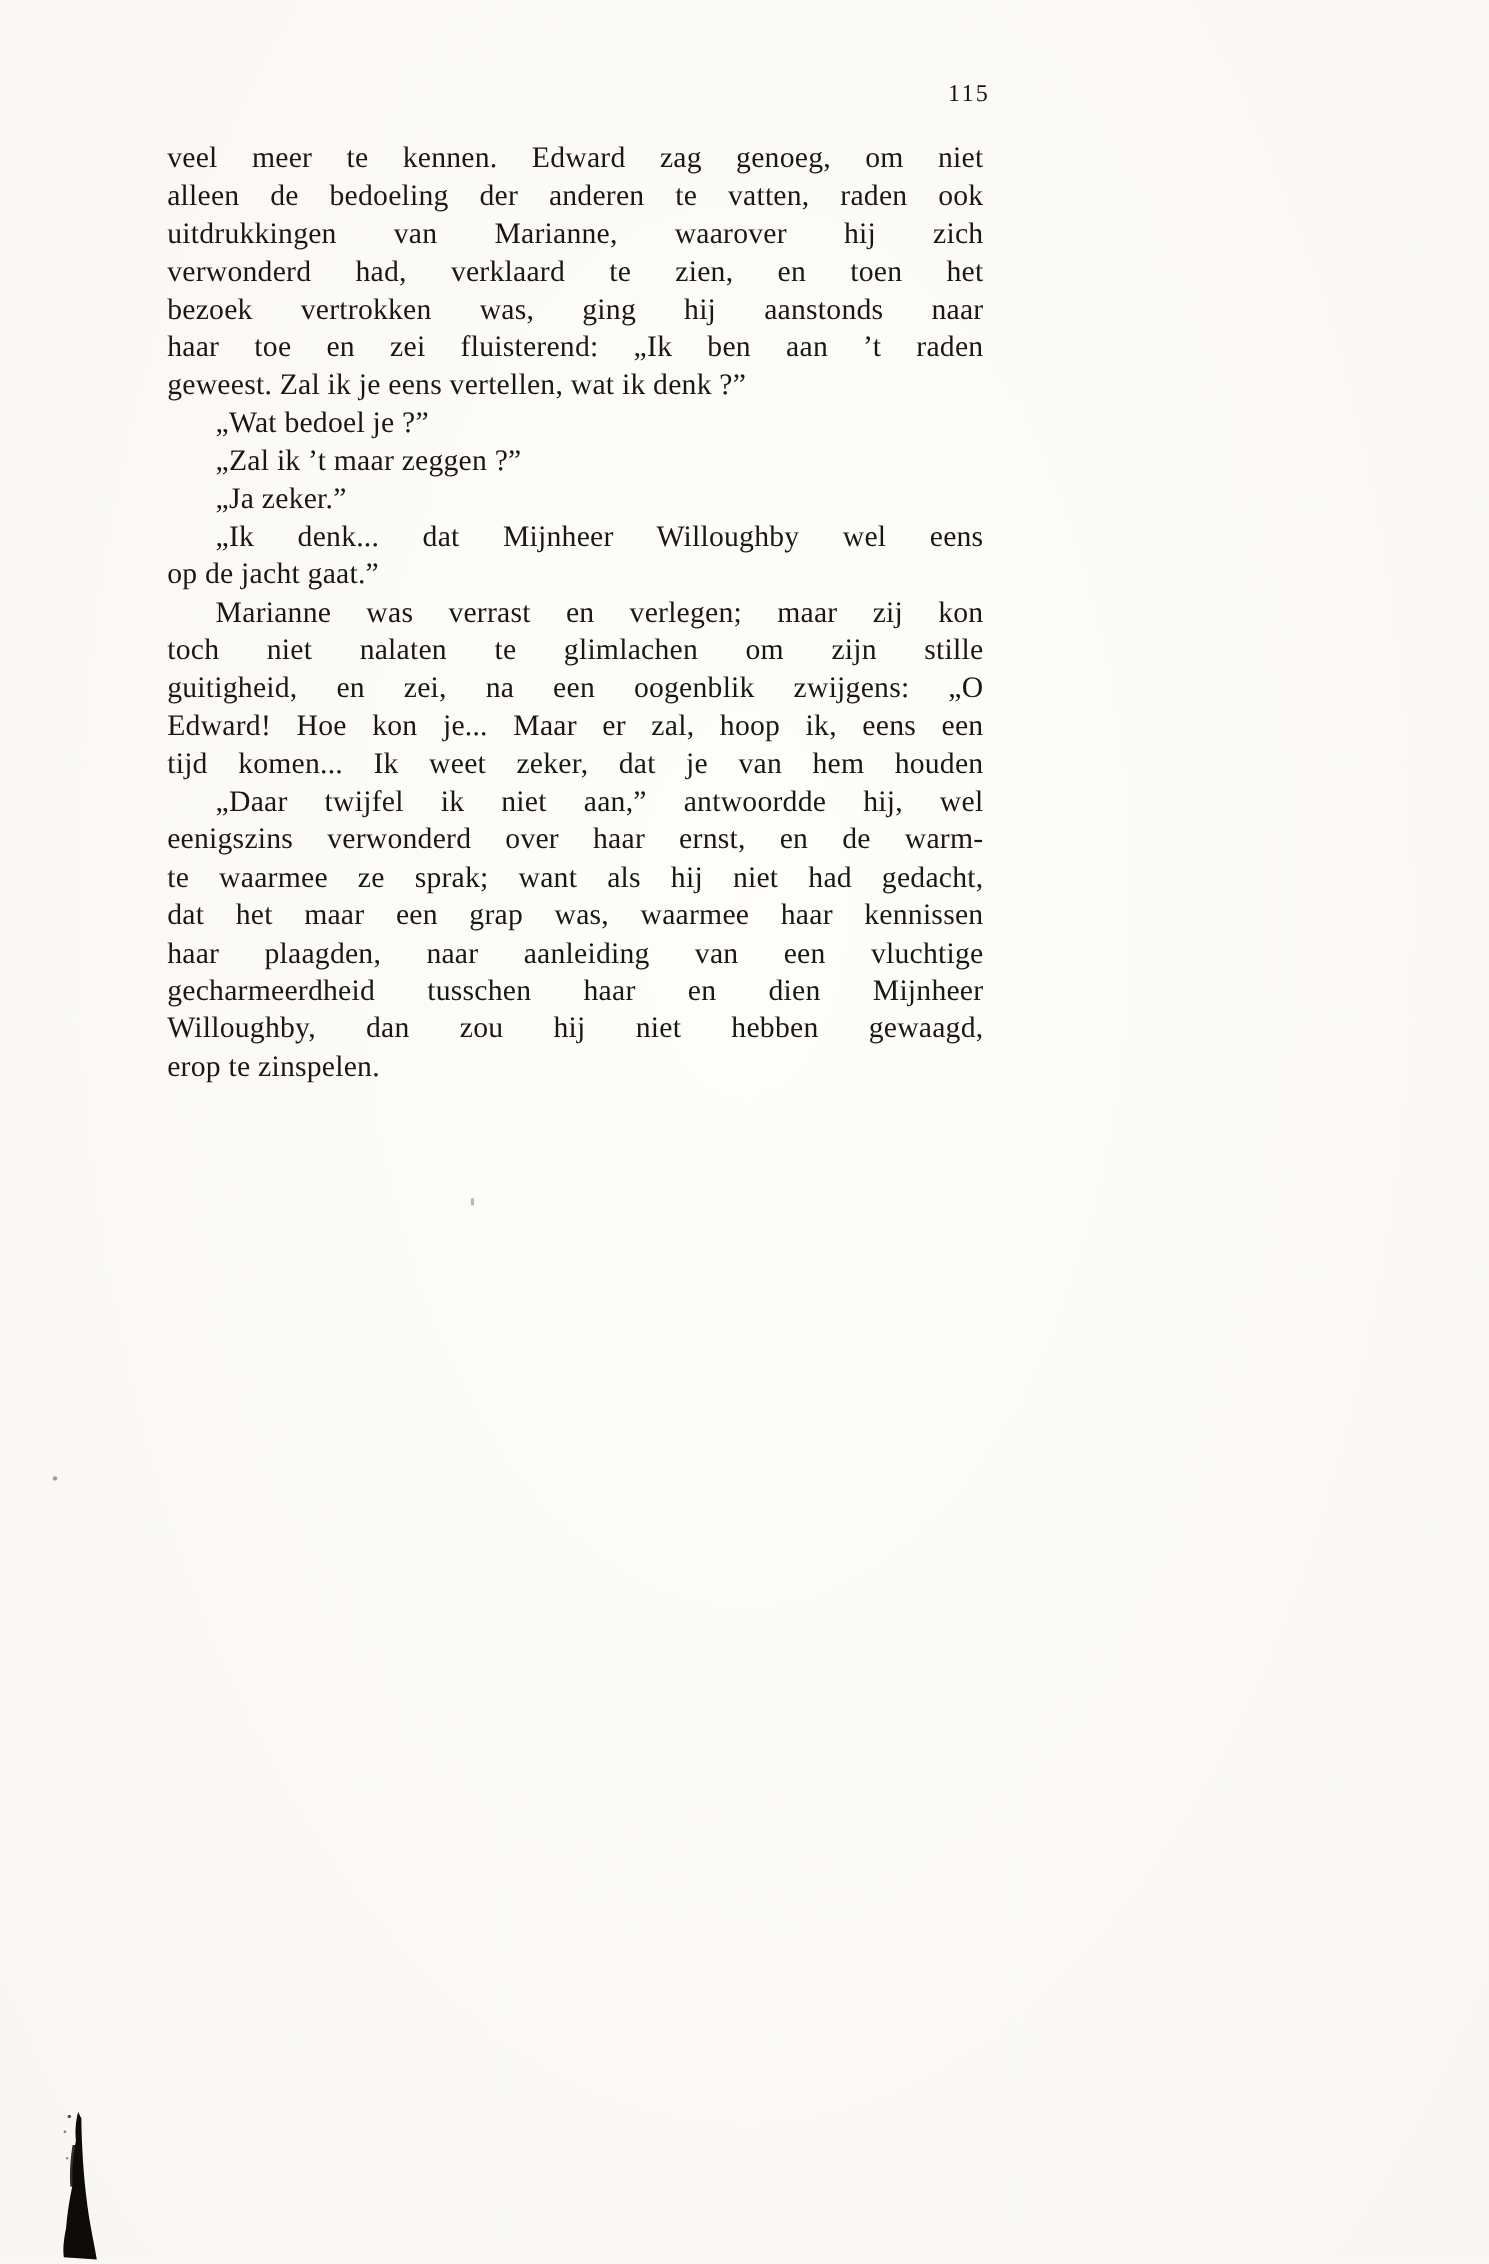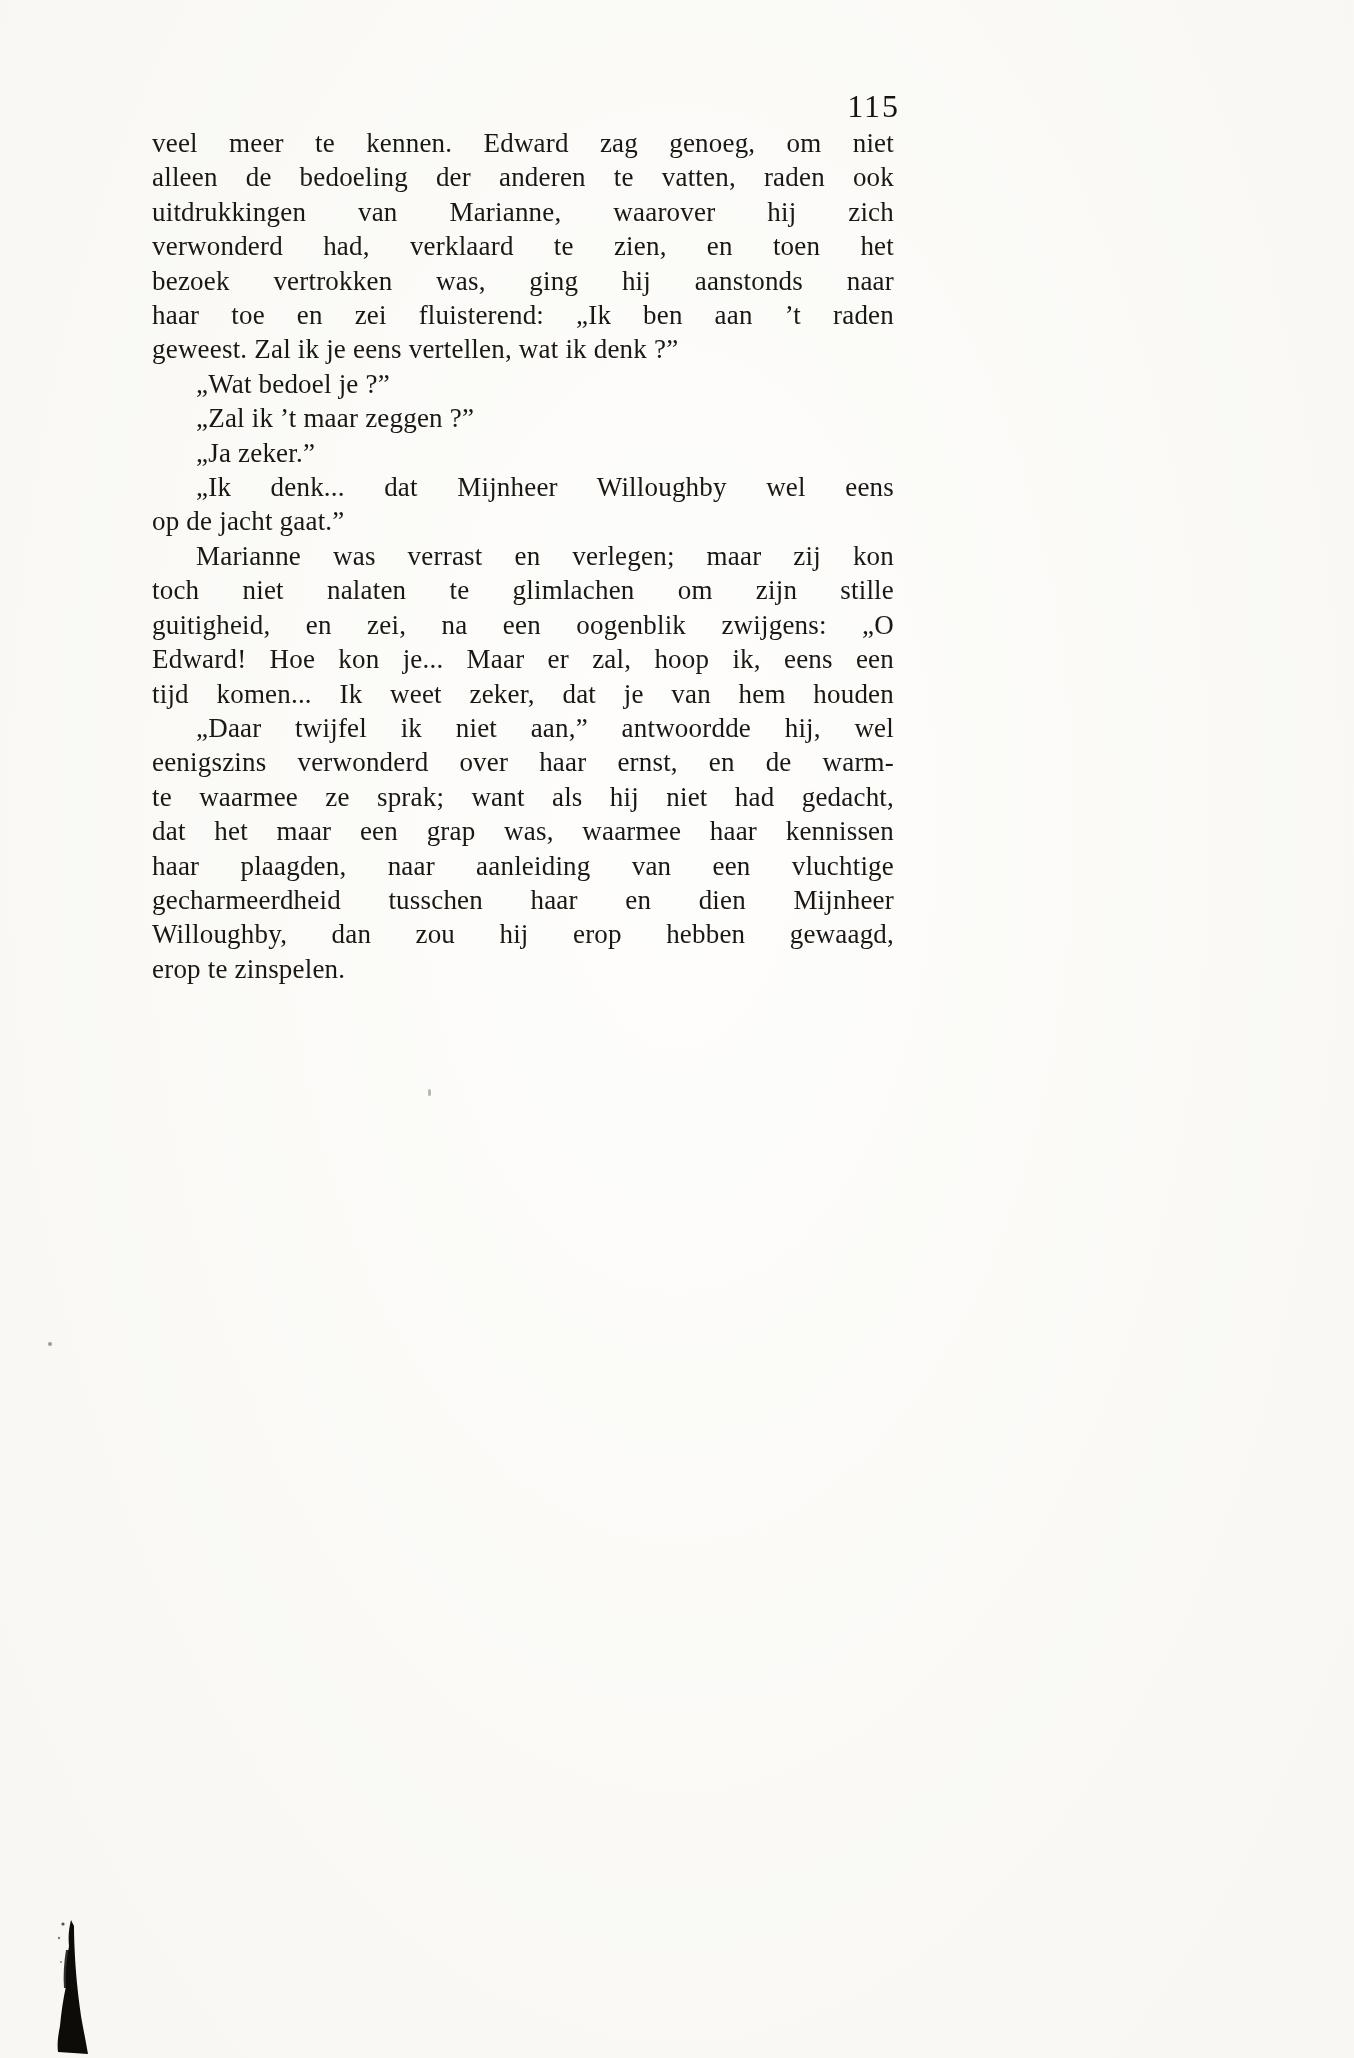--- a/index.html
+++ b/index.html
@@ -17,25 +17,25 @@
   }
   .page {
     position: absolute;
     inset: 0;
     background:
       radial-gradient(ellipse at 50% 40%, rgba(255,255,255,0.6), rgba(0,0,0,0.015) 90%),
       #fcfbf7;
   }
   .page-number {
     position: absolute;
-    top: 88px;
+    top: 72px;
     left: 158px;
     width: 742px;
     text-align: right;
-    font-size: 32px;
+    font-size: 22px;
     letter-spacing: 2px;
     color: #17140f;
   }
   .text-block {
     position: absolute;
     top: 126px;
     left: 152px;
     width: 742px;
     font-size: 27px;
     letter-spacing: 0.2px;
@@ -105,21 +105,21 @@
       <div class="line">toch niet nalaten te glimlachen om zijn stille</div>
       <div class="line">guitigheid, en zei, na een oogenblik zwijgens: „O</div>
       <div class="line">Edward! Hoe kon je... Maar er zal, hoop ik, eens een</div>
       <div class="line">tijd komen... Ik weet zeker, dat je van hem houden</div>
       <div class="line indent">„Daar twijfel ik niet aan,” antwoordde hij, wel</div>
       <div class="line">eenigszins verwonderd over haar ernst, en de warm-</div>
       <div class="line">te waarmee ze sprak; want als hij niet had gedacht,</div>
       <div class="line">dat het maar een grap was, waarmee haar kennissen</div>
       <div class="line">haar plaagden, naar aanleiding van een vluchtige</div>
       <div class="line">gecharmeerdheid tusschen haar en dien Mijnheer</div>
-      <div class="line">Willoughby, dan zou hij erop hebben gewaagd,</div>
+      <div class="line">Willoughby, dan zou hij niet hebben gewaagd,</div>
       <div class="line end">erop te zinspelen.</div>
     </div>
 
   <div class="speck speck-1"></div>
   <div class="speck speck-2"></div>
 
   <svg class="ink-blot" viewBox="0 0 60 140" xmlns="http://www.w3.org/2000/svg">
     <path d="M23 4 C21 12 20 20 21 30 C19 42 17 56 18 70
              C15 84 13 98 12 110 C10 120 9 128 10 136
              L40 138 C38 126 35 112 33 100

